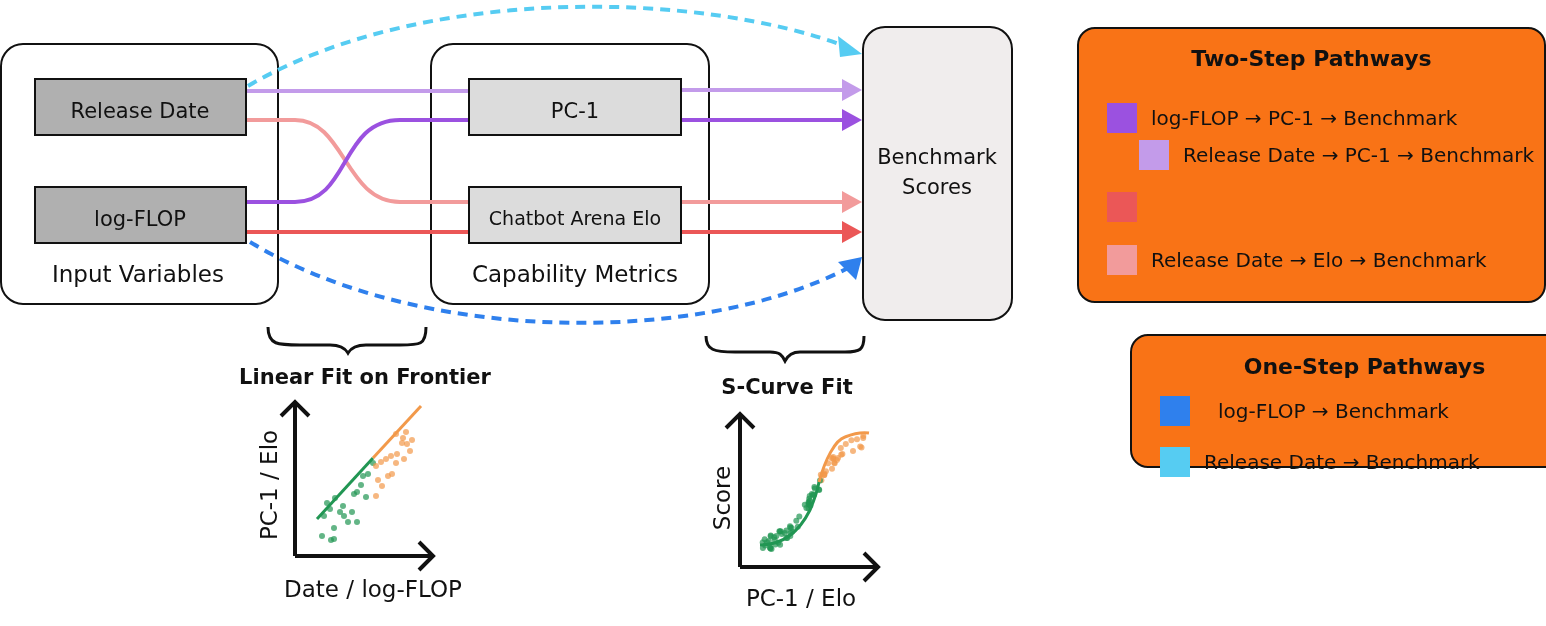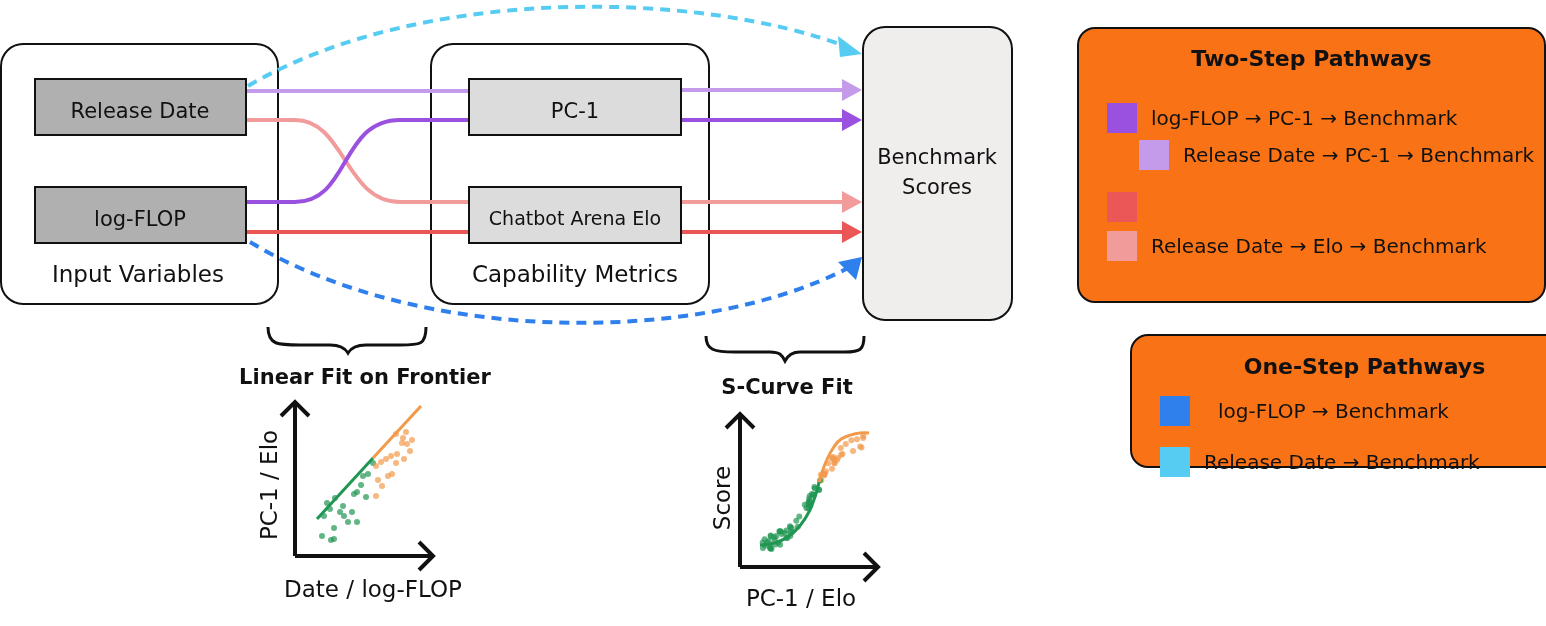--- a/index.html
+++ b/index.html
@@ -222,21 +222,21 @@
     <span class="swatch" style="background:#9b51e0"></span>
     <span class="legend-label">log-FLOP → PC-1 → Benchmark</span>
   </div>
   <div class="legend-item" style="top:111px;padding-left:32px;">
     <span class="swatch" style="background:#c39bea"></span>
     <span class="legend-label">Release Date → PC-1 → Benchmark</span>
   </div>
   <div class="legend-item" style="top:163px;">
     <span class="swatch" style="background:#eb5757"></span>
   </div>
-  <div class="legend-item" style="top:202px;">
+  <div class="legend-item" style="top:216px;">
     <span class="swatch" style="background:#f29b9b"></span>
     <span class="legend-label">Release Date → Elo → Benchmark</span>
   </div>
 </div>
 
 <div class="legend-box" style="left:1130px; top:334px; width:469px; height:134px;">
   <div class="legend-title" style="top:18px;">One-Step Pathways</div>
   <div class="legend-item" style="top:60px;gap:14px;">
     <span class="swatch" style="background:#2f80ed"></span>
     <span class="legend-label">log-FLOP → Benchmark</span>

